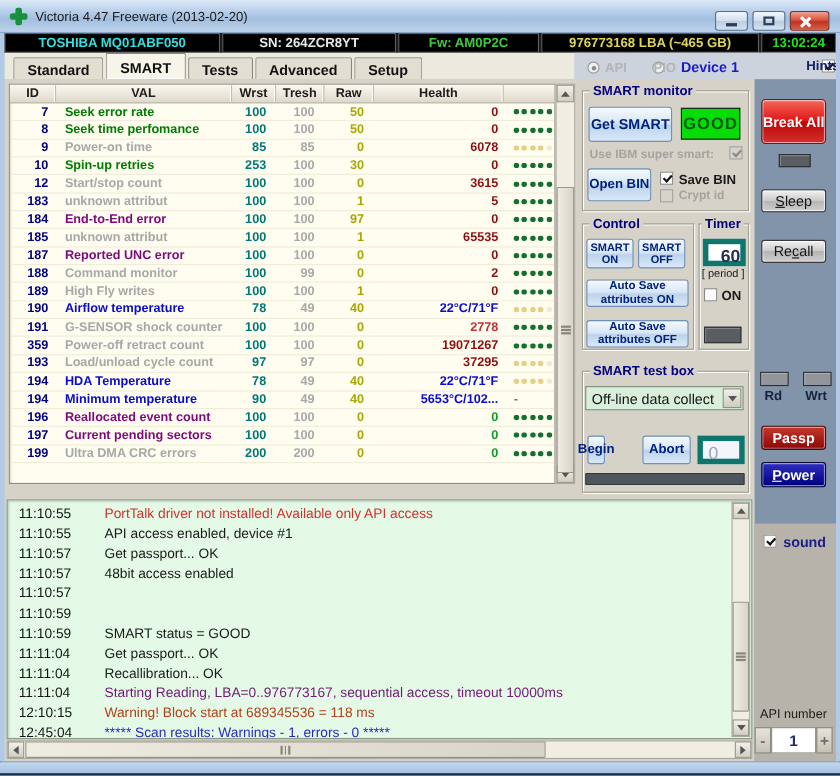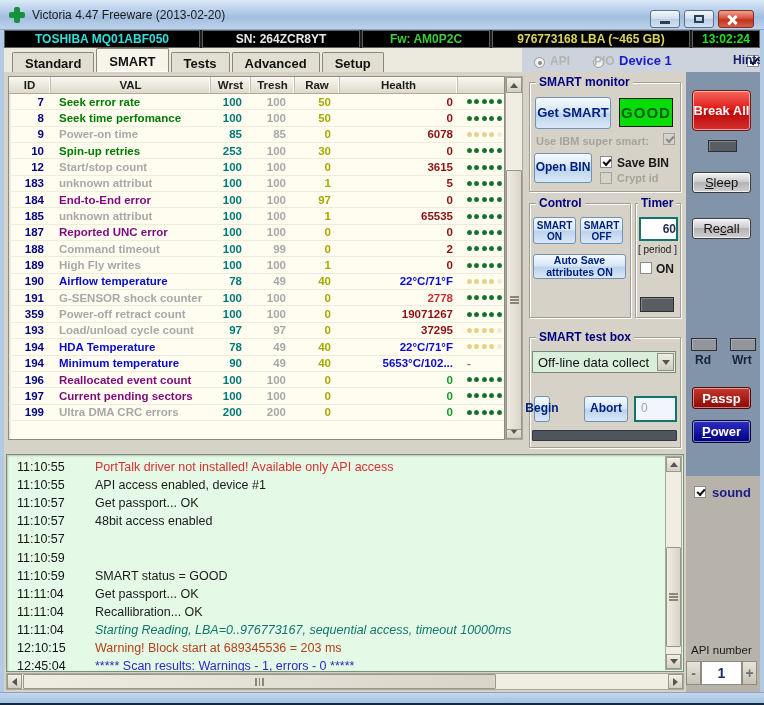--- a/index.html
+++ b/index.html
@@ -100,21 +100,21 @@
   .group { position:absolute; border:1px solid #a19e92; box-shadow:inset 1px 1px 0 #fff,1px 1px 0 #fff; }
   .group-label { position:absolute; top:-8px; left:6px; background:#d6d2c8; color:#000080;
      font-weight:bold; font-size:12px; padding:0 3px; white-space:nowrap; }
   .btn-blue { position:absolute; background:linear-gradient(#f5fafe,#d7e6f6 46%,#bcd3ec 54%,#dae8f8);
      border:1px solid #7092b6; border-radius:3px; color:#00227c; font-weight:bold;
      display:flex; align-items:center; justify-content:center; text-align:center; line-height:1.1; }
   .good-box { position:absolute; background:#06dd06; border:1px solid #1a1a1a; color:#045c10;
      font-weight:bold; font-size:15px; display:flex; align-items:center; justify-content:center; letter-spacing:1px; }
   .gray-text { color:#a4a49e; font-size:11px; font-weight:bold; }
   .small-label { font-size:11px; font-weight:bold; color:#1a1a1a; }
-  .field { position:absolute; background:#fff; border:2px solid #0f766e; font-size:12px; color:#23304e;
+  .field { position:absolute; background:#fff; border:5px solid #0f766e; font-size:16px; color:#23304e;
      font-weight:bold; padding:3px 0 12px 5px; }
   .led { position:absolute; background:#5a5e63; border:1px solid #2c3034; box-shadow:inset 1px 1px 0 rgba(255,255,255,.25); }
   .led.light { background:#92959a; }
   .dropdown { position:absolute; height:22px; background:#d9efdb; border:1px solid #7a8a7a;
      font-size:13px; display:flex; align-items:center; padding-left:5px; color:#111; }
   .dd-btn { position:absolute; right:1px; top:1px; width:17px; height:18px;
      background:linear-gradient(#f0eee6,#cfccc0); border:1px solid #918e82;
      display:flex; align-items:center; justify-content:center; }
   .progress { position:absolute; background:#4e555c; border:1px solid #32383e; border-radius:1px; }
 
@@ -345,21 +345,21 @@
             <div class="cell c-health">
               <span class="dot" style="background: rgb(20, 112, 46);"></span>
               <span class="dot" style="background: rgb(20, 112, 46);"></span>
               <span class="dot" style="background: rgb(20, 112, 46);"></span>
               <span class="dot" style="background: rgb(20, 112, 46);"></span>
               <span class="dot" style="background: rgb(20, 112, 46);"></span>
             </div>
           </div>
           <div class="trow">
             <div class="cell c-id">188</div>
-            <div class="cell c-name" style="color: rgb(168, 168, 168);">Command timeout</div>
+            <div class="cell c-name" style="color: rgb(168, 168, 168);">Command monitor</div>
             <div class="cell c-val">100</div>
             <div class="cell c-wrst">99</div>
             <div class="cell c-tresh">0</div>
             <div class="cell c-raw" style="color: rgb(140, 16, 16);">2</div>
             <div class="cell c-health">
               <span class="dot" style="background: rgb(20, 112, 46);"></span>
               <span class="dot" style="background: rgb(20, 112, 46);"></span>
               <span class="dot" style="background: rgb(20, 112, 46);"></span>
               <span class="dot" style="background: rgb(20, 112, 46);"></span>
               <span class="dot" style="background: rgb(20, 112, 46);"></span>
@@ -539,20 +539,21 @@
       <span class="small-label" style="position:absolute; left:87px; top:73px; font-size:12px;">Save BIN</span>
       <span class="checkbox gray" style="position:absolute; left:70px; top:89px;"></span>
       <span class="gray-text" style="position:absolute; left:87px; top:89px;">Crypt id</span>
     </div>
 
     <div class="group" style="left:525px; top:131px; width:102px; height:115px;padding-left:48px;">
       <span class="group-label">Control</span>
       <div class="btn-blue" style="left:3px; top:13px; width:43px; height:27px; font-size:10px;">SMART ON</div>
       <div class="btn-blue" style="left:50px; top:13px; width:43px; height:27px; font-size:10px;">SMART OFF</div>
       <div class="btn-blue" style="left:3px; top:50px; width:93px; height:25px; font-size:10.5px;">Auto Save attributes ON</div>
+      <div class="btn-blue" style="left:3px; top:87px; width:93px; height:25px; font-size:10.5px;">Auto Save attributes OFF</div>
     </div>
 
     <div class="group" style="left:631px; top:131px; width:46px; height:115px;text-align:right;">
       <span class="group-label" style="left:2px;">Timer</span>
       <div class="field" style="left:3px; top:13px; width:39px; height:24px;">60</div>
       <span style="position:absolute; left:2px; top:40px; font-size:10px; color:#1a1a1a;">[ period ]</span>
       <span class="checkbox" style="position:absolute; left:4px; top:58px;"></span>
       <span class="small-label" style="position:absolute; left:20px; top:58px; font-size:12px;">ON</span>
       <div class="led" style="left:4px; top:93px; width:34px; height:15px;"></div>
     </div>
@@ -622,25 +623,25 @@
           <div class="logline">
             <span class="ltime">11:11:04</span>
             <span class="lmsg" style="color: rgb(26, 26, 26);">Get passport... OK</span>
           </div>
           <div class="logline">
             <span class="ltime">11:11:04</span>
             <span class="lmsg" style="color: rgb(26, 26, 26);">Recallibration... OK</span>
           </div>
           <div class="logline">
             <span class="ltime">11:11:04</span>
-            <span class="lmsg" style="color: #0f766e; font-style: italic;">Starting Reading, LBA=0..976773167, sequential access, timeout 10000ms</span>
+            <span class="lmsg" style="color: #701a75;">Starting Reading, LBA=0..976773167, sequential access, timeout 10000ms</span>
           </div>
           <div class="logline">
             <span class="ltime">12:10:15</span>
-            <span class="lmsg" style="color: rgb(179, 64, 26);">Warning! Block start at 689345536 = 203 ms</span>
+            <span class="lmsg" style="color: rgb(179, 64, 26);">Warning! Block start at 689345536 = 118 ms</span>
           </div>
           <div class="logline">
             <span class="ltime">12:45:04</span>
             <span class="lmsg" style="color: rgb(42, 42, 192);">***** Scan results: Warnings - 1, errors - 0 *****</span>
           </div>
         </div>
       <div class="log-vscroll sb-track">
         <div class="sb-btn" style="left:0; top:0; width:15px; height:15px;">
             <div class="tri up"></div>
           </div>

